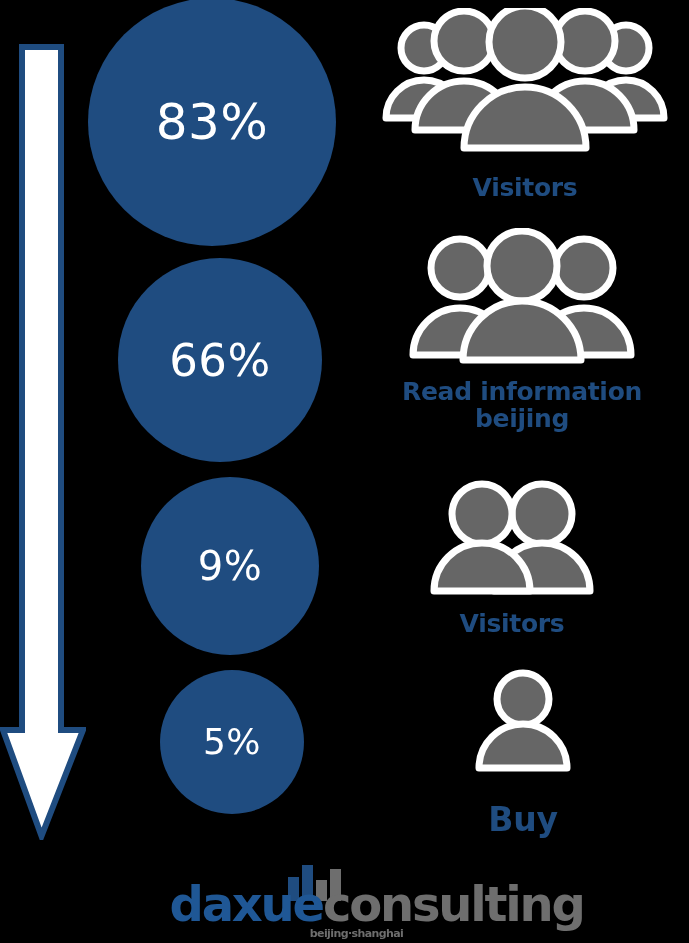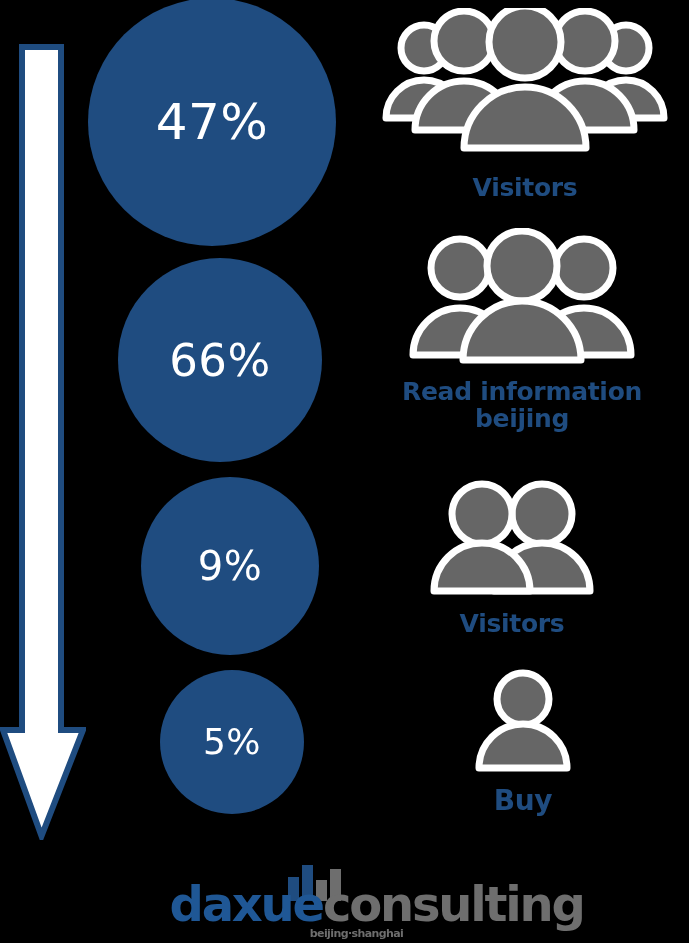--- a/index.html
+++ b/index.html
@@ -77,21 +77,21 @@
   }
 
   .v1 { left: 382px; top: 8px;   width: 286px; }
   .v2 { left: 405px; top: 228px; width: 234px; }
   .v3 { left: 424px; top: 476px; width: 176px; }
   .v4 { left: 463px; top: 666px; width: 120px; }
 
   .v1 .stage-label { font-size: 25px; margin-top: 16px; }
   .v2 .stage-label { font-size: 25px; margin-top: 14px; width: 270px; }
   .v3 .stage-label { font-size: 25px; margin-top: 12px; }
-  .v4 .stage-label { font-size: 28px; margin-top: 12px; }
+  .v4 .stage-label { font-size: 33px; margin-top: 28px; }
 
   
   .logo {
     position: absolute;
     left: 0px;
     top: 858px;
     width: 689px;
     height: 85px;
     display: flex;
     align-items: flex-start;
@@ -153,21 +153,21 @@
 
 <div id="infographic">
 
   <div class="arrow-wrap">
     <svg width="86" height="796" viewBox="0 0 86 796" xmlns="http://www.w3.org/2000/svg">
       <polygon points="22,3 61,3 61,686 83,686 41.5,792 3,686 22,686" fill="#FFFFFF" stroke="#1F4C80" stroke-width="6" stroke-linejoin="miter"></polygon>
     </svg>
   </div>
 
   <div class="stage-circle c1">
-    <span class="pct">47%</span>
+    <span class="pct">83%</span>
   </div>
 
   <div class="stage-visual v1">
     <span class="icon-holder">
       <svg width="286" height="150" viewBox="0 0 286 150" xmlns="http://www.w3.org/2000/svg">
         <g fill="#666666" stroke="#FFFFFF" stroke-width="7" stroke-linejoin="round">
 
           <circle cx="42" cy="40" r="23"></circle>
           <path d="M4 110 a38 38 0 0 1 76 0 z"></path>
 

